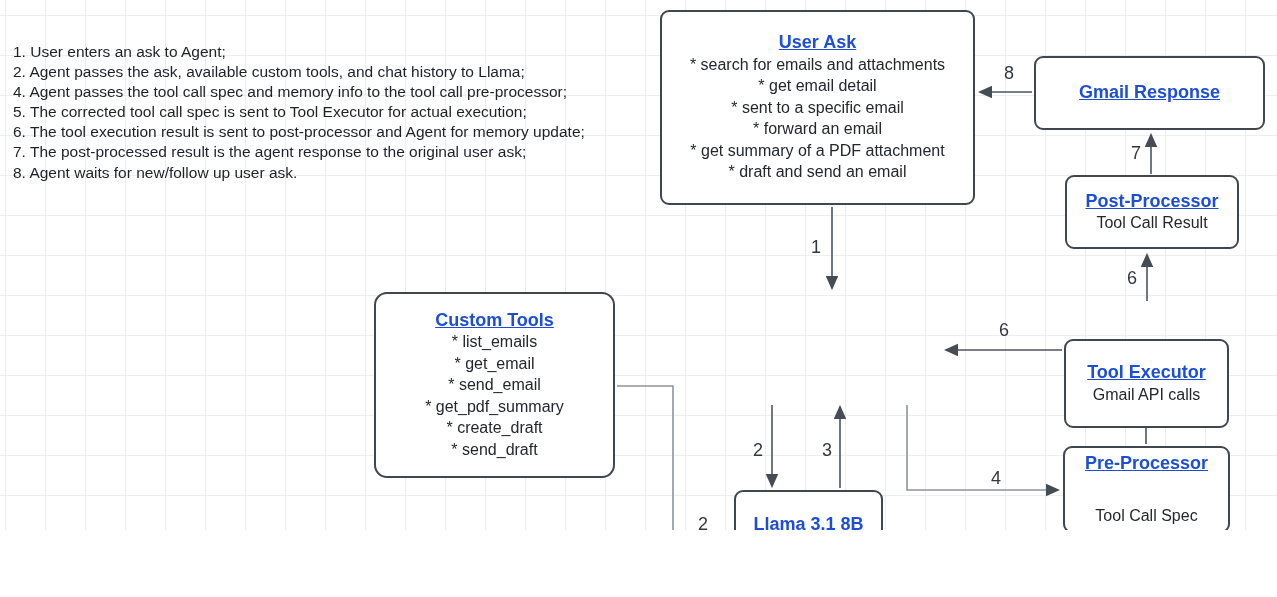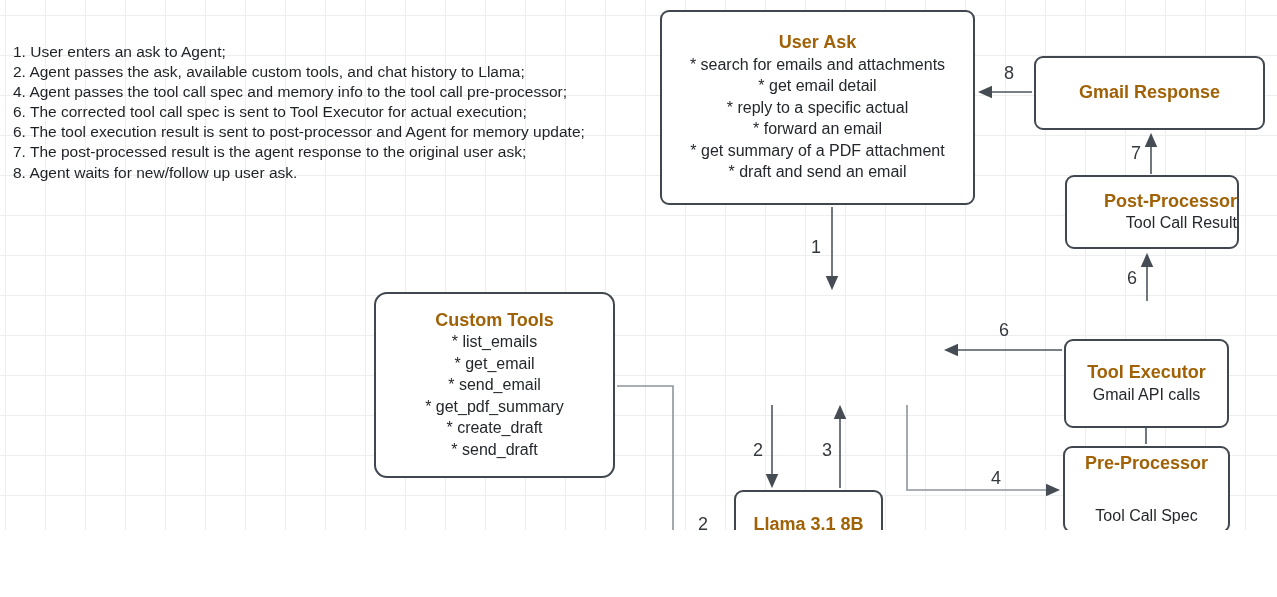--- a/index.html
+++ b/index.html
@@ -18,39 +18,39 @@
     position:absolute; left:13px; top:42px;
     font-size:15.5px; line-height:20.1px; color:#1e2126; white-space:nowrap;
   }
   .node {
     position:absolute; box-sizing:border-box;
     background:#ffffff; border:2px solid #40474f; border-radius:9px;
     display:flex; flex-direction:column; justify-content:center; align-items:center;
     text-align:center; font-size:16px; line-height:21.5px; color:#24282d;
     white-space:nowrap;
   }
-  .node .title { font-weight:bold; font-size:18px; color:#a16207; }
+  .node .title { font-weight:bold; font-size:18px; color:#1d4ed8;text-decoration:underline; }
   .edges { position:absolute; left:0; top:0; width:1277px; height:597px; pointer-events:none; }
   .edge-dark { stroke:#4d555e; stroke-width:1.6; fill:none; }
   .edge-gray { stroke:#8d949c; stroke-width:1.6; fill:none; }
   .edge-label {
     position:absolute; transform:translate(-50%,-50%);
     font-size:18px; color:#33383e; background:transparent;
   }
 </style>
 </head>
 <body>
 
 <div class="canvas">
 
   <div class="notes">
     <div>1. User enters an ask to Agent;</div>
     <div>2. Agent passes the ask, available custom tools, and chat history to Llama;</div>
     <div>4. Agent passes the tool call spec and memory info to the tool call pre-processor;</div>
-    <div>6. The corrected tool call spec is sent to Tool Executor for actual execution;</div>
+    <div>5. The corrected tool call spec is sent to Tool Executor for actual execution;</div>
     <div>6. The tool execution result is sent to post-processor and Agent for memory update;</div>
     <div>7. The post-processed result is the agent response to the original user ask;</div>
     <div>8. Agent waits for new/follow up user ask.</div>
   </div>
 
   <svg class="edges" viewBox="0 0 1277 597">
     <defs>
       <marker id="ah" viewBox="0 0 10 10" refX="8.5" refY="5" markerWidth="9" markerHeight="9" orient="auto-start-reverse">
         <path d="M0 0.6 L10 5 L0 9.4 z" fill="#454c54"></path>
       </marker>
@@ -75,31 +75,31 @@
   <span class="edge-label" style="left:1132px; top:420px;">5</span>
   <span class="edge-label" style="left:1132px; top:278px;">6</span>
   <span class="edge-label" style="left:1004px; top:330px;">6</span>
   <span class="edge-label" style="left:1136px; top:153px;">7</span>
   <span class="edge-label" style="left:1009px; top:73px;">8</span>
 
   <div class="node" style="left:660px; top:10px; width:315px; height:195px;">
     <div class="title">User Ask</div>
     <div>* search for emails and attachments</div>
     <div>* get email detail</div>
-    <div>* reply to a specific actual</div>
+    <div>* sent to a specific email</div>
     <div>* forward an email</div>
     <div>* get summary of a PDF attachment</div>
     <div>* draft and send an email</div>
   </div>
 
   <div class="node" style="left:1034px; top:56px; width:231px; height:74px;">
     <div class="title">Gmail Response</div>
   </div>
 
-  <div class="node" style="left:1065px; top:175px; width:174px; height:74px;align-items:flex-end;">
+  <div class="node" style="left:1065px; top:175px; width:174px; height:74px;">
     <div class="title">Post-Processor</div>
     <div>Tool Call Result</div>
   </div>
 
   <div class="node" style="left:1064px; top:303px; width:165px; height:89px;margin-top:36px;">
     <div class="title">Tool Executor</div>
     <div>Gmail API calls</div>
   </div>
 
   <div class="node" style="left:1063px; top:446px; width:167px; height:87px;gap:30px;">

